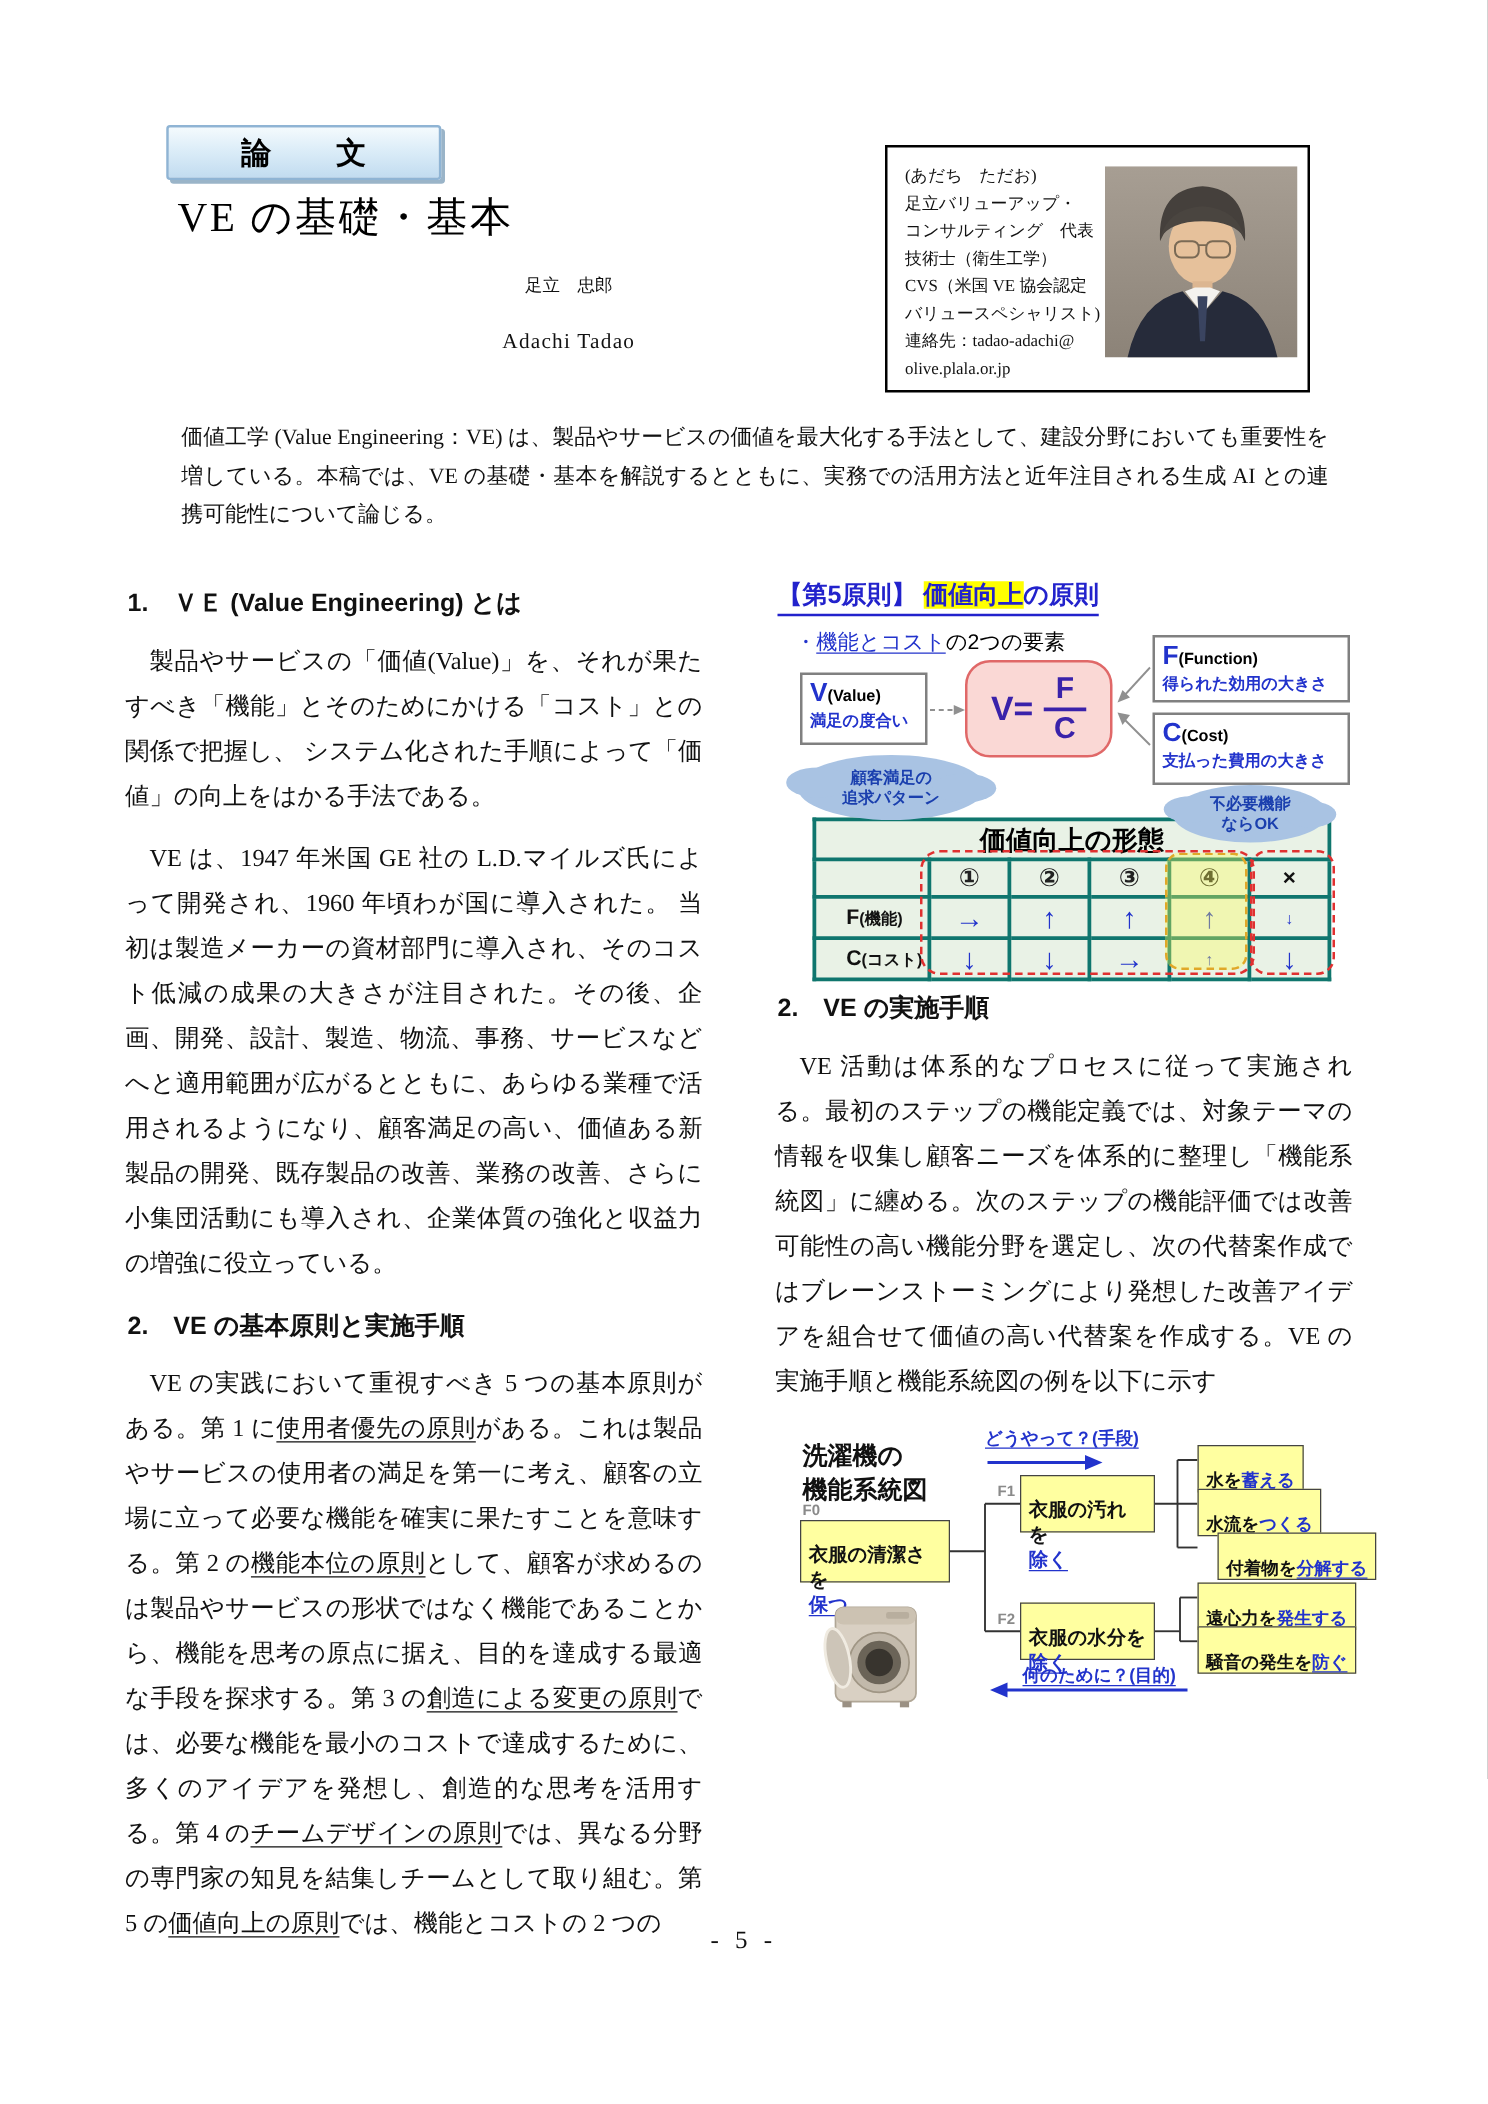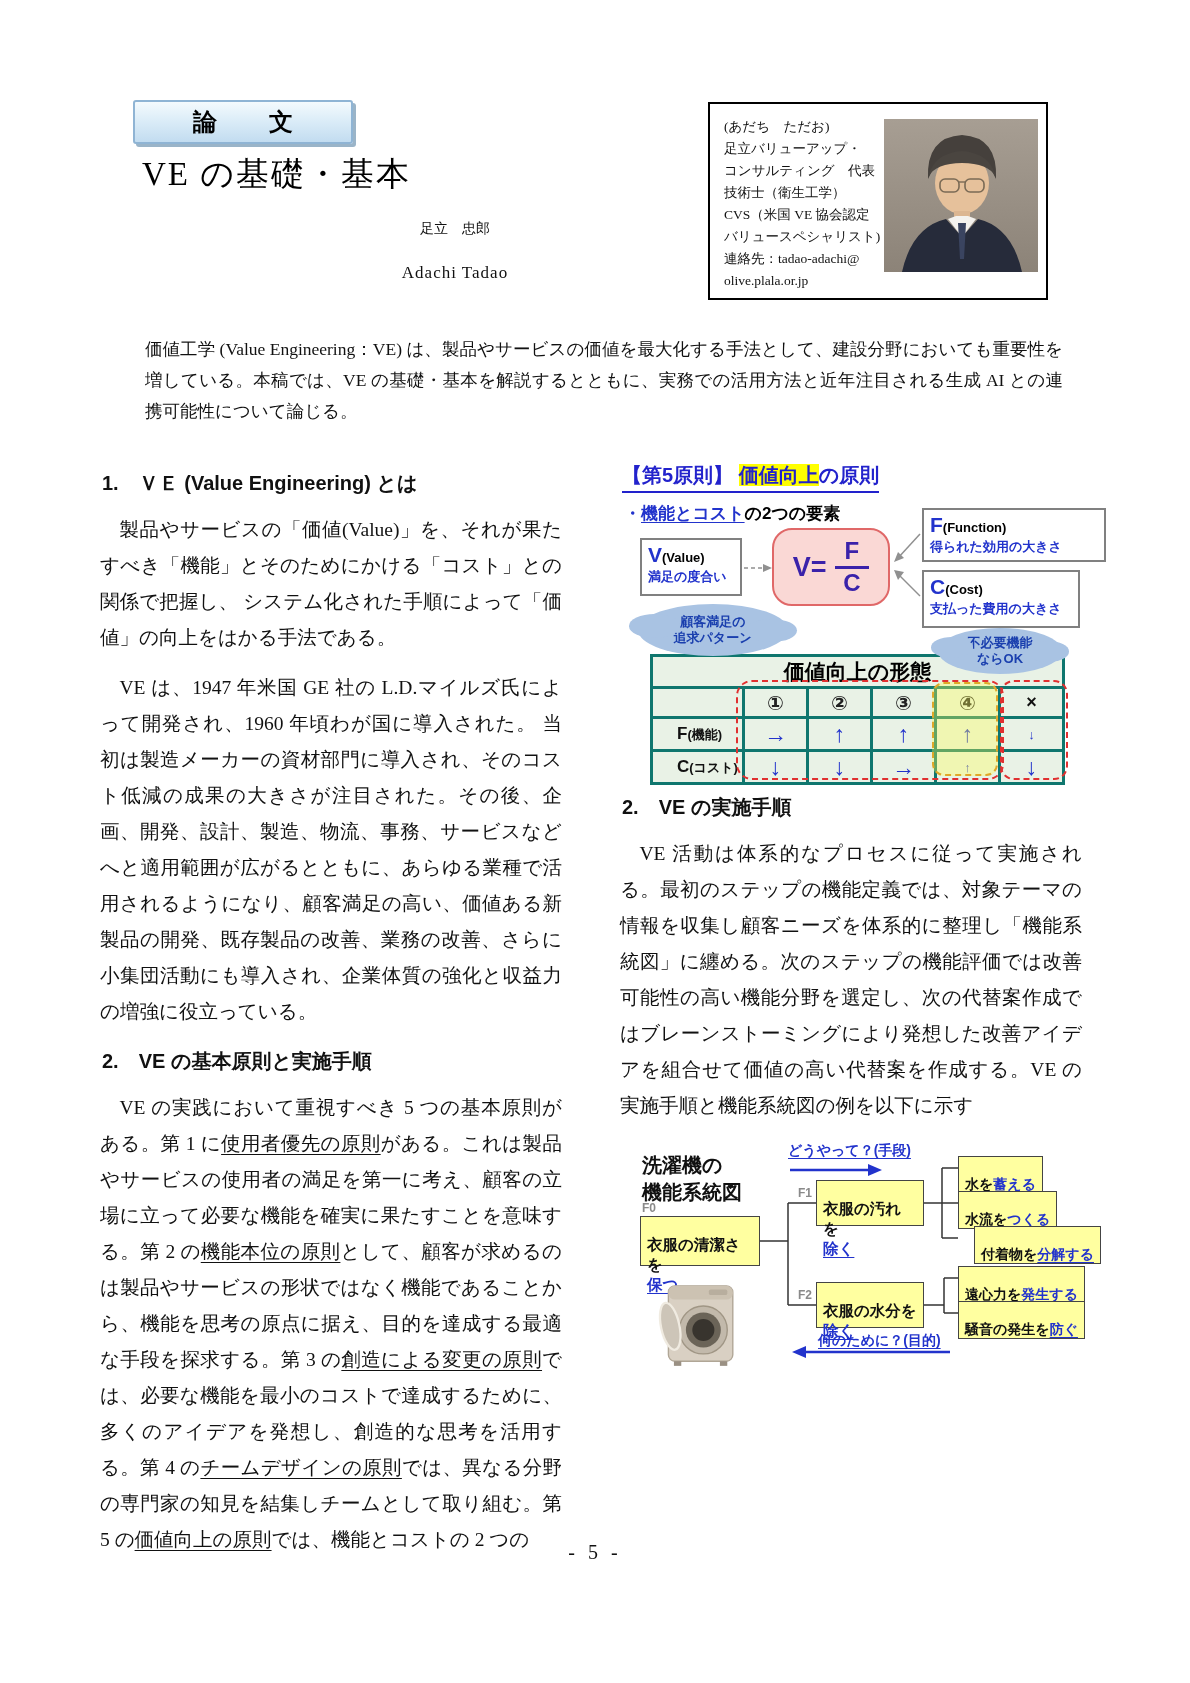--- a/index.html
+++ b/index.html
@@ -10,21 +10,21 @@
   .badge { position:absolute; left:133px; top:100px; width:220px; height:44px;
     background:linear-gradient(180deg,#f4fafd 0%,#dcedf8 45%,#c2dcf0 100%);
     border:2px solid #8fb4d4; border-radius:3px;
     box-shadow:3px 3px 0 #9ab4c8; display:flex; align-items:center; justify-content:center;
     font-family:"Liberation Sans","DejaVu Sans",sans-serif; font-weight:bold; font-size:24px; letter-spacing:14px; color:#000; text-indent:14px;}
   .doc-title { position:absolute; left:142px; top:152px; font-size:33px; letter-spacing:2px; color:#000; }
   .author-name { position:absolute; left:330px; top:220px; width:250px; text-align:center; font-size:14px; }
   .author-romaji { position:absolute; left:330px; top:263px; width:250px; text-align:center; font-size:17px; letter-spacing:1px; }
 
   
-  .author-box { position:absolute; left:708px; top:102px; width:340px; height:198px; border:2px solid #000; background:#fff; }
+  .author-box { position:absolute; left:708px; top:116px; width:340px; height:198px; border:2px solid #000; background:#fff; }
   .author-box-text { position:absolute; left:14px; top:12px; font-size:13.5px; line-height:22px; white-space:nowrap; }
   .portrait { position:absolute; right:8px; top:15px; width:154px; height:153px; }
 
   
   .abstract { position:absolute; left:145px; top:334px; width:918px; font-size:17.5px; line-height:31px; text-align:justify; }
 
   
   .col { position:absolute; top:452px; width:462px; font-size:19.5px; line-height:36px; text-align:justify; }
   .col-left  { left:100px; }
   .col-right { left:620px; }
@@ -32,29 +32,29 @@
   .col p { text-indent:1em; margin-bottom:14px; }
   .col p.no-indent { text-indent:0; }
   .u-term { text-decoration:underline; text-underline-offset:4px; }
 
   
   .fig1 { position:relative; width:465px; height:318px; margin:6px 0 4px 0;
     font-family:"Liberation Sans","DejaVu Sans",sans-serif; text-align:left; line-height:normal; }
   .fig1-header { position:absolute; left:2px; top:4px; font-weight:bold; font-size:20px; color:#2222cc;
     border-bottom:2px solid #2222cc; padding-bottom:2px; }
   .fig1-header .hl { background:#ffff00; }
-  .fig1-bullet { position:absolute; left:4px; top:44px; font-weight:bold; font-size:17px; color:#000; }
+  .fig1-bullet { position:absolute; left:16px; top:44px; font-weight:normal; font-size:17px; color:#000; }
   .fig1-bullet .b-dot { color:#2233cc; }
   .fig1-bullet .b-em { color:#2233cc; text-decoration:underline; text-underline-offset:3px; }
   .kbox { position:absolute; border:2px solid #808080; background:#fff; padding:3px 6px; }
   .kbox .big { font-weight:bold; font-size:21px; color:#2233cc; }
   .kbox .paren { font-size:13px; color:#000; font-weight:bold; }
   .kbox .desc { font-size:13px; color:#2233cc; font-weight:bold; display:block; margin-top:1px; }
   .v-box { left:20px; top:80px; width:102px; height:58px; }
-  .f-box { left:302px; top:50px; width:184px; height:54px; }
+  .f-box { left:302px; top:50px; width:158px; height:54px; }
   .c-box { left:302px; top:112px; width:158px; height:58px; }
   .formula-box { position:absolute; left:152px; top:70px; width:118px; height:78px;
     background:#fad8d5; border:2.5px solid #e06868; border-radius:20px;
     display:flex; align-items:center; justify-content:center; gap:8px;
     color:#3a22aa; font-weight:bold; }
   .formula-box .veq { font-size:27px; }
   .formula-box .frac { display:inline-block; text-align:center; font-size:24px; line-height:1.1; }
   .formula-box .frac .num { display:block; border-bottom:3px solid #3a22aa; padding:0 10px 1px; }
   .formula-box .frac .den { display:block; padding-top:1px; }
   .cloud { position:absolute; background:#a9c3e3; border-radius:50%; display:flex; flex-direction:column;

